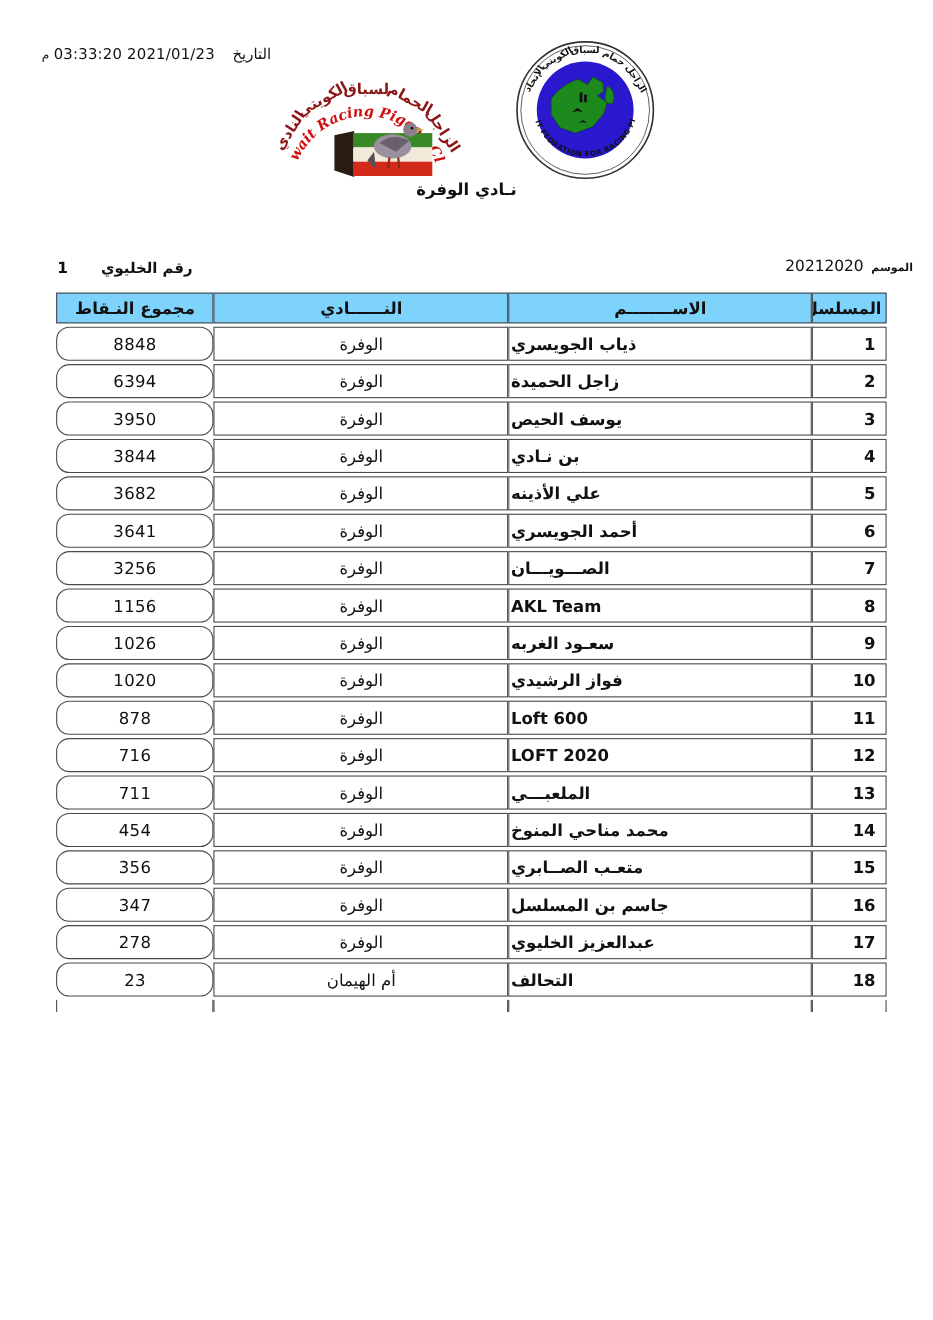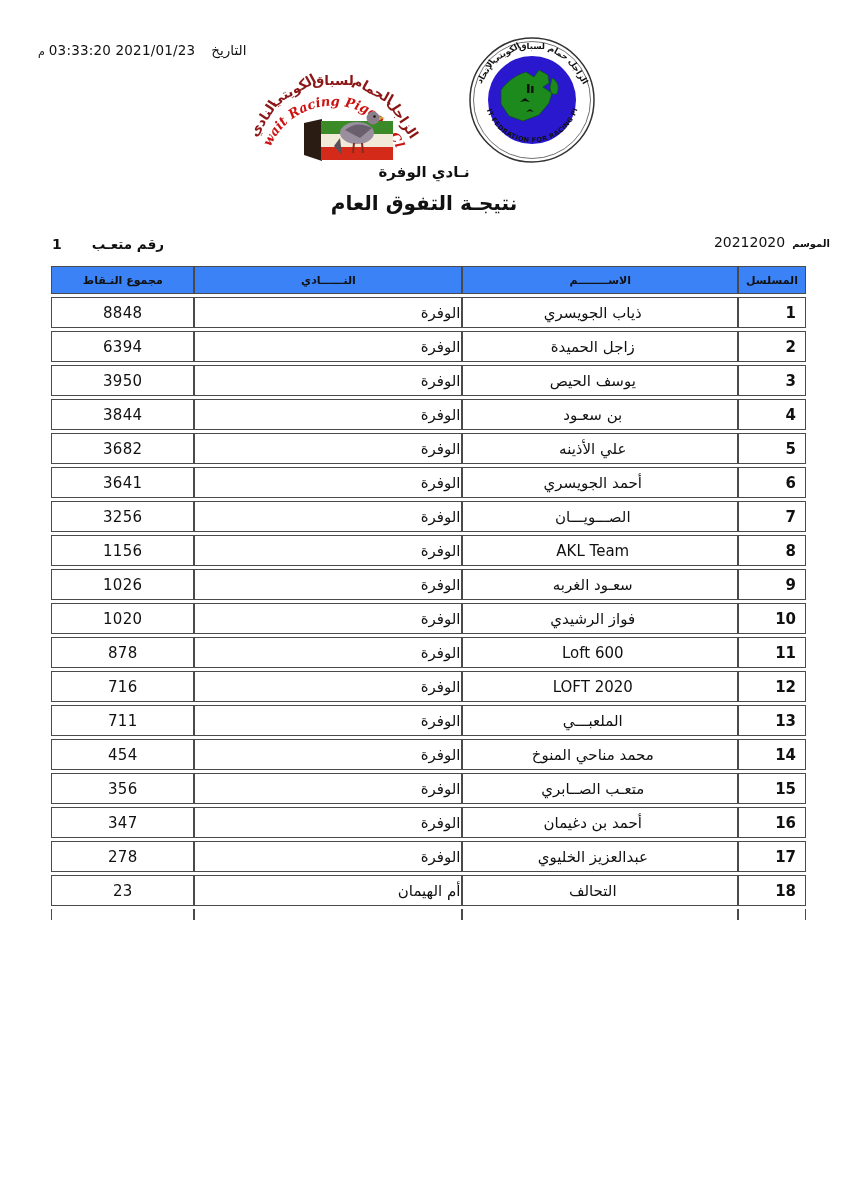--- a/index.html
+++ b/index.html
@@ -25,27 +25,27 @@
   .season-line{position:absolute;right:18px;top:234px;direction:rtl;display:flex;align-items:baseline;gap:7px;}
   .season-label{font-weight:bold;font-size:10px;}
   .season-value{font-size:14px;direction:ltr;}
   .page-line{position:absolute;left:52px;top:236px;display:flex;align-items:baseline;gap:30px;}
   .page-number{font-weight:bold;font-size:14px;}
   .page-label{font-weight:bold;font-size:13.5px;}
 
   
   table.results{position:absolute;left:51px;top:263px;width:755px;direction:rtl;border-collapse:separate;border-spacing:0 3px;table-layout:fixed;}
   table.results td,table.results th{border:1px solid #4a4a4a;overflow:hidden;white-space:nowrap;}
-  table.results th{background:#3b82f6;height:26px;font-weight:bold;font-size:11px;padding:0 4px;}
+  table.results th{background:#7dd3fc;height:26px;font-weight:bold;font-size:15px;padding:0 4px;}
   th.h-serial{font-size:14px;padding:0 1px;}
   table.results td{height:27px;font-size:15px;background:#fff;vertical-align:middle;}
   td.c-serial{font-weight:bold;font-size:16px;text-align:right;padding-right:9px;}
-  td.c-name{text-align:center;padding-right:16px;font-size:15.5px;}
-  td.c-club{font-size:14px;}
-  td.c-points{text-align:center;font-size:16px;letter-spacing:.3px;}
+  td.c-name{text-align:left;padding-right:16px;font-size:15.5px;font-weight:bold;}
+  td.c-club{text-align:center;font-size:14px;}
+  td.c-points{text-align:center;font-size:16px;letter-spacing:.3px;border-radius:12px;}
   tr.stub td{border:none;border-left:1px solid #4a4a4a;border-right:1px solid #4a4a4a;height:9px;background:transparent;}
 </style>
 </head>
 <body>
 
 <div class="page">
 
   <div class="date-line">
     <span class="date-label">التاريخ</span>
     <span class="date-value">03:33:20 2021/01/23</span>
@@ -118,29 +118,28 @@
         <text transform="translate(108,37) rotate(58)">الزاجل</text>
       </g>
 
       <text font-family="DejaVu Sans, sans-serif" font-size="6.6" font-weight="bold" fill="#111" letter-spacing="0.4">
         <textPath href="#fedEngArc" startOffset="50%" text-anchor="middle">KUWAIT FEDRATION FOR RACING PIGEON</textPath>
       </text>
     </svg>
   </div>
 
   <div class="title-wrap club-title">نـادي الوفرة</div>
-  <div class="title-wrap result-title">نتيجـة التفوق العام</div>
 
   <div class="season-line">
     <span class="season-label">الموسم</span>
     <span class="season-value">20212020</span>
   </div>
   <div class="page-line">
     <span class="page-number">1</span>
-    <span class="page-label">رقم متعـب</span>
+    <span class="page-label">رقم الخليوي</span>
   </div>
 
   <table class="results">
     <colgroup>
       <col style="width:9%">
       <col style="width:36.5%">
       <col style="width:35.5%">
       <col style="width:19%">
     </colgroup>
     <thead>
@@ -165,21 +164,21 @@
       <td class="c-points">6394</td>
     </tr>
         <tr>
       <td class="c-serial">3</td>
       <td class="c-name">يوسف الحيص</td>
       <td class="c-club">الوفرة</td>
       <td class="c-points">3950</td>
     </tr>
         <tr>
       <td class="c-serial">4</td>
-      <td class="c-name">بن سعـود</td>
+      <td class="c-name">بن نـادي</td>
       <td class="c-club">الوفرة</td>
       <td class="c-points">3844</td>
     </tr>
         <tr>
       <td class="c-serial">5</td>
       <td class="c-name">علي الأذينه</td>
       <td class="c-club">الوفرة</td>
       <td class="c-points">3682</td>
     </tr>
         <tr>
@@ -237,21 +236,21 @@
       <td class="c-points">454</td>
     </tr>
         <tr>
       <td class="c-serial">15</td>
       <td class="c-name">متعـب الصــابري</td>
       <td class="c-club">الوفرة</td>
       <td class="c-points">356</td>
     </tr>
         <tr>
       <td class="c-serial">16</td>
-      <td class="c-name">أحمد بن دغيمان</td>
+      <td class="c-name">جاسم بن المسلسل</td>
       <td class="c-club">الوفرة</td>
       <td class="c-points">347</td>
     </tr>
         <tr>
       <td class="c-serial">17</td>
       <td class="c-name">عبدالعزيز الخليوي</td>
       <td class="c-club">الوفرة</td>
       <td class="c-points">278</td>
     </tr>
         <tr>

